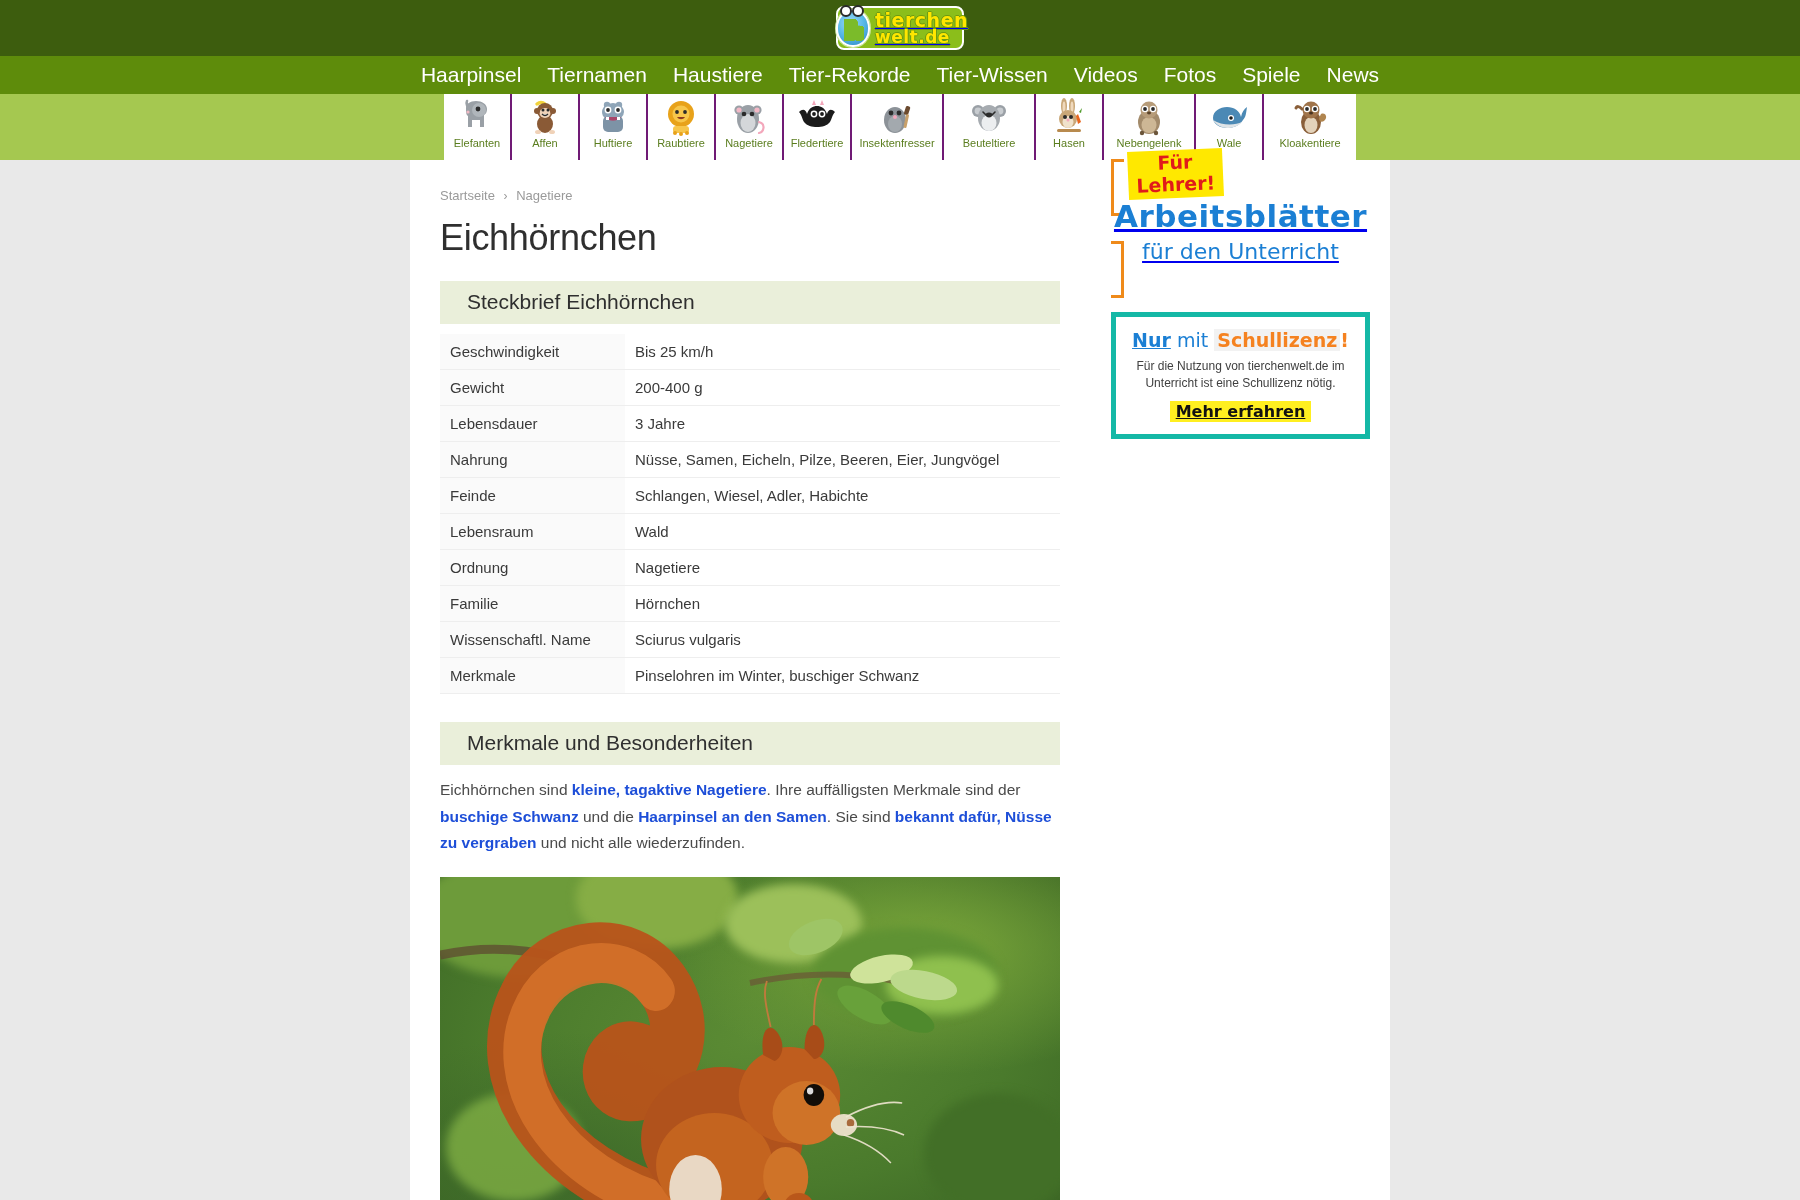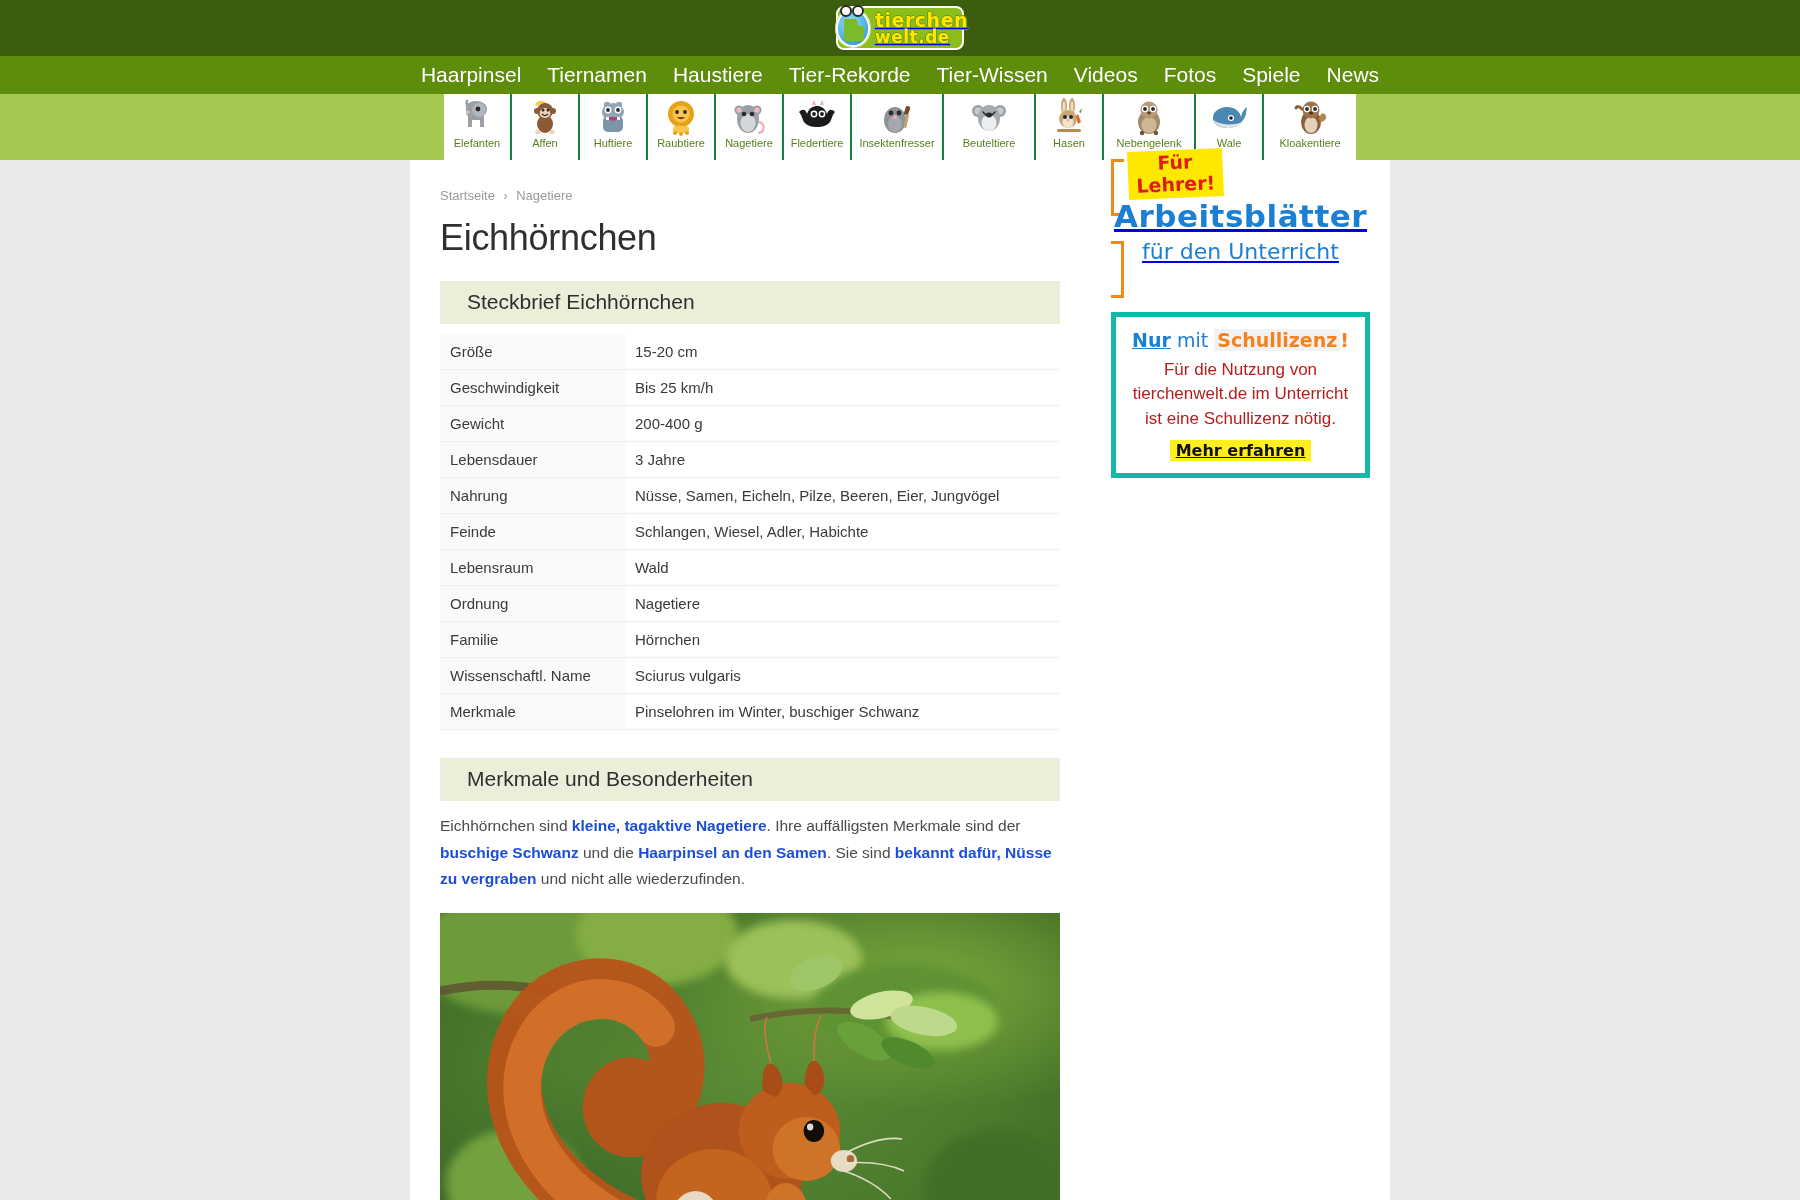--- a/index.html
+++ b/index.html
@@ -79,21 +79,21 @@
   
   .catstrip {
     background: #a5c850;
     height: 66px;
     display: flex; align-items: stretch; justify-content: center;
   }
   .cat-inner { display:flex; background:#8cb62e; padding:0; }
   .cat {
     background: #ffffff;
     width: 68px;
-    border-right: 2px solid #15803d;
+    border-right: 2px solid #701a75;
     display: flex; flex-direction: column; align-items: center; justify-content: flex-start;
     padding-top: 4px;
     text-decoration: none;
   }
   .cat:last-child { border-right: none; }
   .cat.wide { width: 92px; }
   .cat .ico { width: 40px; height: 38px; display:block; }
   .cat .lbl {
     font-size: 11px; color: #5a7d1e; margin-top: 1px;
     font-family: "Liberation Sans", sans-serif; white-space: nowrap;
@@ -173,21 +173,21 @@
 
   .ad2 {
     border: 5px solid #14b8a6; background:#fff; margin-top: 30px;
     padding: 12px 10px 12px 10px; text-align:center;
   }
   .ad2 .l1 { font-size: 19px; font-family:"DejaVu Sans", sans-serif; }
   .ad2 .l1 .nur { color:#1b7fd4; text-decoration: underline; font-weight:bold; }
   .ad2 .l1 .mit { color:#1b7fd4; }
   .ad2 .l1 .sl { color:#f58220; font-weight:bold; background:#f2f2f2; padding:0 3px; }
   .ad2 .l1 .ex { color:#f58220; font-weight:bold; }
-  .ad2 .l2 { font-size: 17px; color:#b91c1c; line-height:1.45; margin-top:7px; }
+  .ad2 .l2 { font-size: 12px; color:#404040; line-height:1.45; margin-top:7px; }
   .ad2 .cta {
     display:inline-block; margin-top: 9px; background:#ffef20; color:#111;
     font-weight:bold; font-size:16px; padding: 1px 6px;
     font-family:"DejaVu Sans", sans-serif;
   }
 </style>
 </head>
 <body>
 
 <div class="page">
@@ -407,24 +407,20 @@
           <a href="#">Nagetiere</a>
         </div>
 
         <h1 class="title">Eichhörnchen</h1>
 
         <h2 class="section">Steckbrief Eichhörnchen</h2>
 
         <table class="steckbrief">
           <tbody>
             <tr>
-              <td class="k">Größe</td>
-              <td class="v">15-20 cm</td>
-            </tr>
-            <tr>
               <td class="k">Geschwindigkeit</td>
               <td class="v">Bis 25 km/h</td>
             </tr>
             <tr>
               <td class="k">Gewicht</td>
               <td class="v">200-400 g</td>
             </tr>
             <tr>
               <td class="k">Lebensdauer</td>
               <td class="v">3 Jahre</td>

